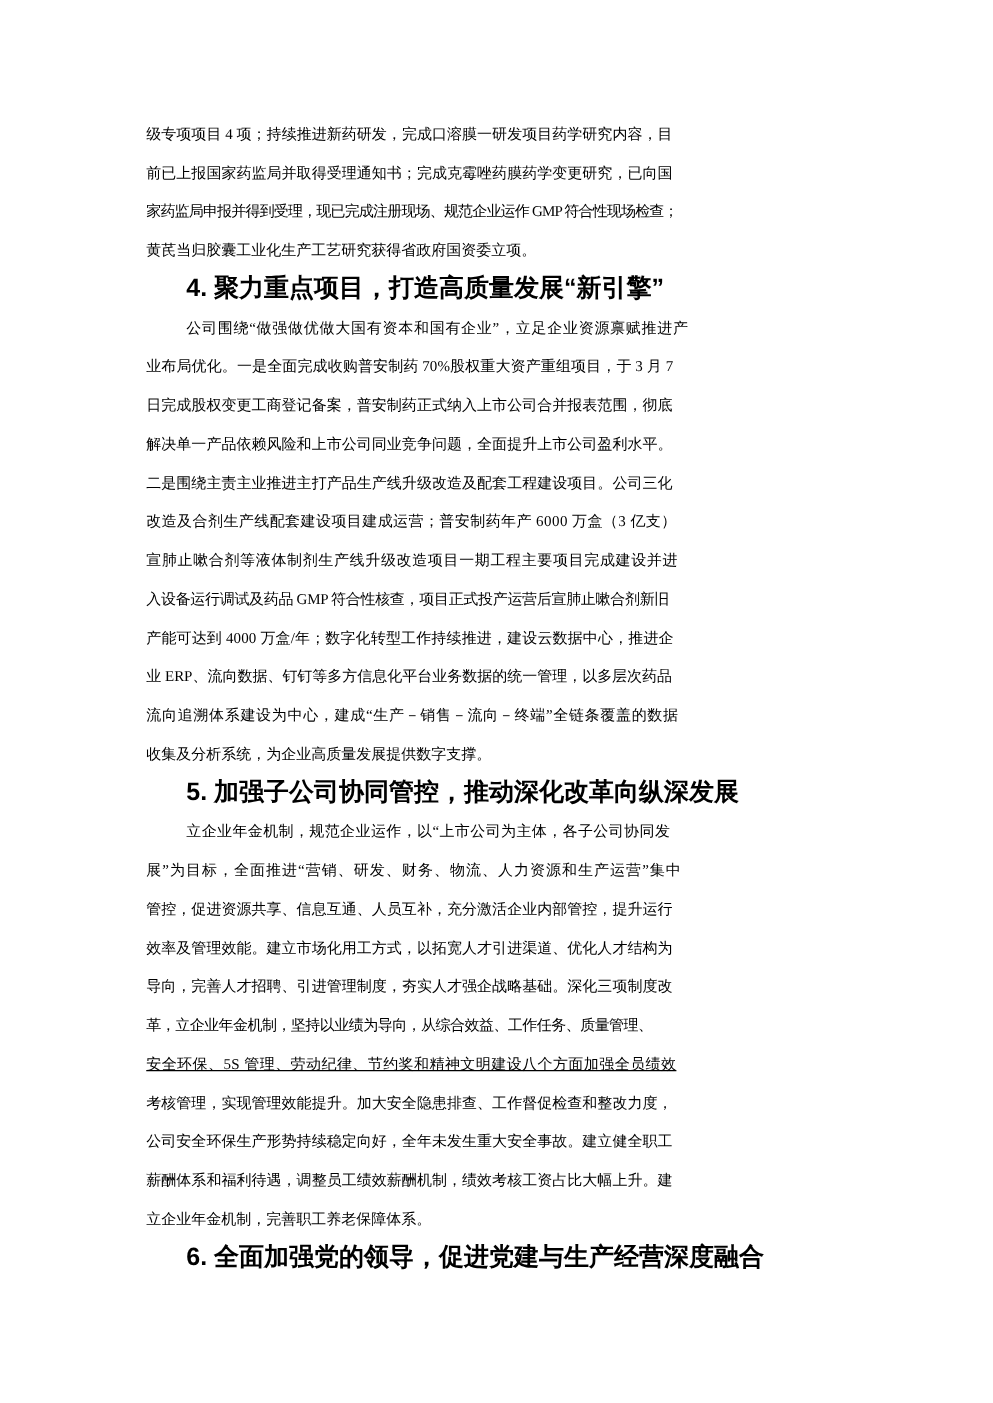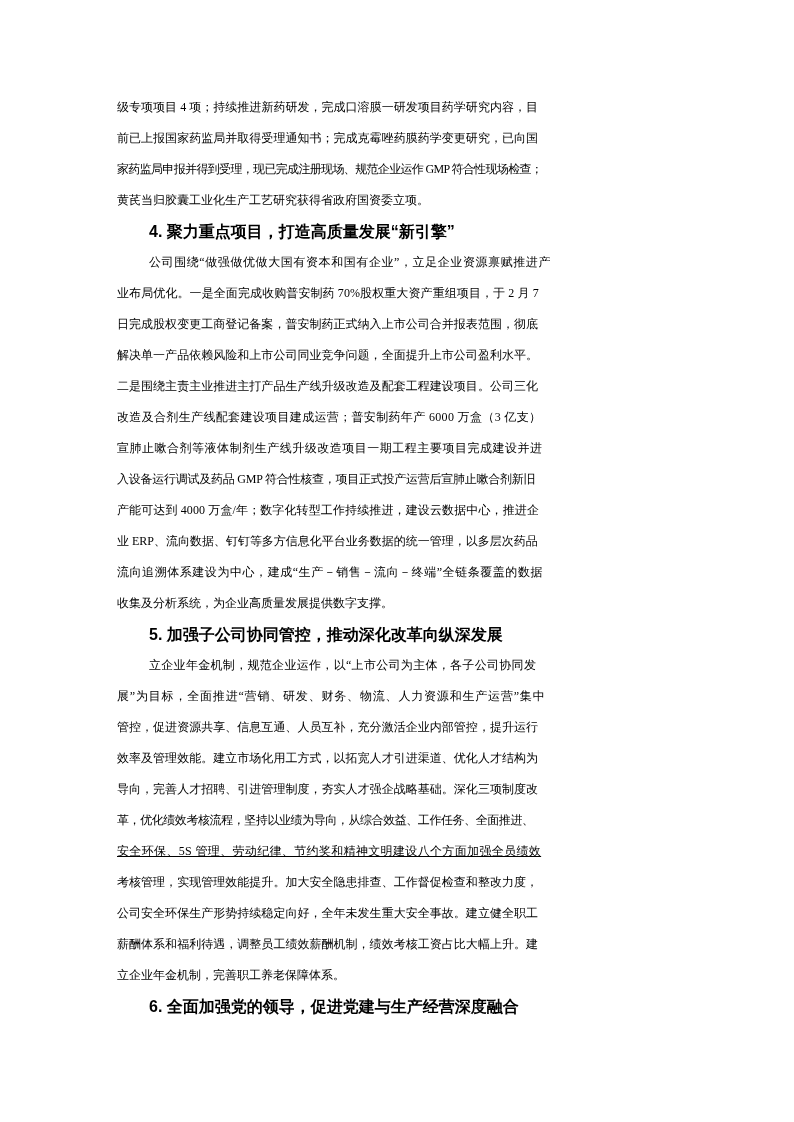--- a/index.html
+++ b/index.html
@@ -34,21 +34,21 @@
     height: 31px;
     white-space: nowrap;
     overflow: visible;
   }
   .indent {
     padding-left: 32px;
   }
   .heading {
     font-family: "Liberation Sans", "DejaVu Sans", sans-serif;
     font-weight: 700;
-    font-size: 16px;
+    font-size: 20px;
     line-height: 31px;
     height: 31px;
     padding-left: 32px;
     white-space: nowrap;
   }
 </style>
 </head>
 <body>
 
 <div class="page">
@@ -58,42 +58,42 @@
       <div class="line fit"><span style="letter-spacing: 0.0277778px;">级专项项目 4 项；持续推进新药研发，完成口溶膜一研发项目药学研究内容，目</span></div>
       <div class="line fit"><span style="letter-spacing: 0.0294118px;">前已上报国家药监局并取得受理通知书；完成克霉唑药膜药学变更研究，已向国</span></div>
       <div class="line fit"><span style="letter-spacing: -0.660362px;">家药监局申报并得到受理，现已完成注册现场、规范企业运作 GMP 符合性现场检查；</span></div>
       <div class="line last"><span>黄芪当归胶囊工业化生产工艺研究获得省政府国资委立项。</span></div>
     </div>
 
     <div class="heading line"><span>4. 聚力重点项目，打造高质量发展“新引擎”</span></div>
 
     <div>
       <div class="line fit indent"><span style="letter-spacing: 0.587402px;">公司围绕“做强做优做大国有资本和国有企业”，立足企业资源禀赋推进产</span></div>
-      <div class="line fit"><span style="letter-spacing: 0.0941506px;">业布局优化。一是全面完成收购普安制药 70%股权重大资产重组项目，于 2 月 7</span></div>
+      <div class="line fit"><span style="letter-spacing: 0.0941506px;">业布局优化。一是全面完成收购普安制药 70%股权重大资产重组项目，于 3 月 7</span></div>
       <div class="line fit"><span style="letter-spacing: 0.0294118px;">日完成股权变更工商登记备案，普安制药正式纳入上市公司合并报表范围，彻底</span></div>
       <div class="line fit"><span style="letter-spacing: 0.0294118px;">解决单一产品依赖风险和上市公司同业竞争问题，全面提升上市公司盈利水平。</span></div>
       <div class="line fit"><span style="letter-spacing: 0.0294118px;">二是围绕主责主业推进主打产品生产线升级改造及配套工程建设项目。公司三化</span></div>
       <div class="line fit"><span style="letter-spacing: 0.342105px;">改造及合剂生产线配套建设项目建成运营；普安制药年产 6000 万盒（3 亿支）</span></div>
       <div class="line fit"><span style="letter-spacing: 0.515152px;">宣肺止嗽合剂等液体制剂生产线升级改造项目一期工程主要项目完成建设并进</span></div>
       <div class="line fit"><span style="letter-spacing: -0.245777px;">入设备运行调试及药品 GMP 符合性核查，项目正式投产运营后宣肺止嗽合剂新旧</span></div>
       <div class="line fit"><span style="letter-spacing: 0.119655px;">产能可达到 4000 万盒/年；数字化转型工作持续推进，建设云数据中心，推进企</span></div>
       <div class="line fit"><span style="letter-spacing: -0.00954861px;">业 ERP、流向数据、钉钉等多方信息化平台业务数据的统一管理，以多层次药品</span></div>
       <div class="line fit"><span style="letter-spacing: 0.552849px;">流向追溯体系建设为中心，建成“生产－销售－流向－终端”全链条覆盖的数据</span></div>
       <div class="line last"><span>收集及分析系统，为企业高质量发展提供数字支撑。</span></div>
     </div>
 
     <div class="heading line"><span>5. 加强子公司协同管控，推动深化改革向纵深发展</span></div>
 
     <div>
       <div class="line fit indent"><span style="letter-spacing: 0.309082px;">立企业年金机制，规范企业运作，以“上市公司为主体，各子公司协同发</span></div>
       <div class="line fit"><span style="letter-spacing: 0.814338px;">展”为目标，全面推进“营销、研发、财务、物流、人力资源和生产运营”集中</span></div>
       <div class="line fit"><span style="letter-spacing: 0.0294118px;">管控，促进资源共享、信息互通、人员互补，充分激活企业内部管控，提升运行</span></div>
       <div class="line fit"><span style="letter-spacing: 0.0294118px;">效率及管理效能。建立市场化用工方式，以拓宽人才引进渠道、优化人才结构为</span></div>
       <div class="line fit"><span style="letter-spacing: 0.0294118px;">导向，完善人才招聘、引进管理制度，夯实人才强企战略基础。深化三项制度改</span></div>
-      <div class="line fit"><span style="letter-spacing: -0.428571px;">革，优化绩效考核流程，坚持以业绩为导向，从综合效益、工作任务、全面推进、</span></div>
+      <div class="line fit"><span style="letter-spacing: -0.428571px;">革，立企业年金机制，坚持以业绩为导向，从综合效益、工作任务、质量管理、</span></div>
       <div class="line fit"><span style="letter-spacing: 0.345536px; text-decoration: underline;">安全环保、5S 管理、劳动纪律、节约奖和精神文明建设八个方面加强全员绩效</span></div>
       <div class="line fit"><span style="letter-spacing: 0.0294118px;">考核管理，实现管理效能提升。加大安全隐患排查、工作督促检查和整改力度，</span></div>
       <div class="line fit"><span style="letter-spacing: 0.0294118px;">公司安全环保生产形势持续稳定向好，全年未发生重大安全事故。建立健全职工</span></div>
       <div class="line fit"><span style="letter-spacing: 0.0294118px;">薪酬体系和福利待遇，调整员工绩效薪酬机制，绩效考核工资占比大幅上升。建</span></div>
       <div class="line last"><span>立企业年金机制，完善职工养老保障体系。</span></div>
     </div>
 
     <div class="heading line"><span>6. 全面加强党的领导，促进党建与生产经营深度融合</span></div>
 
   </div>

